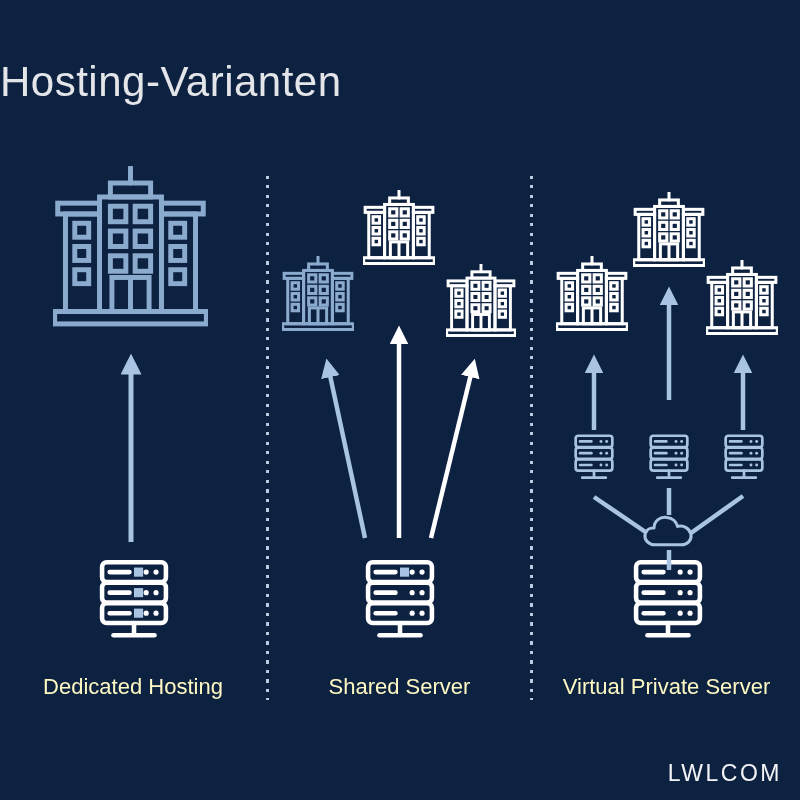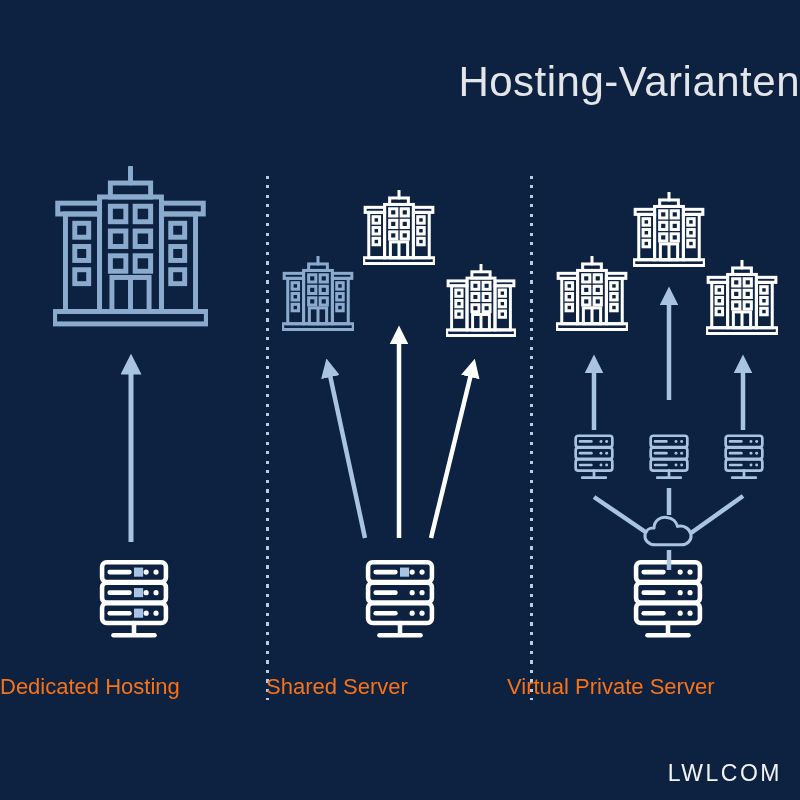--- a/index.html
+++ b/index.html
@@ -3,30 +3,30 @@
 <meta charset="utf-8">
 <style>
   html,body{margin:0;padding:0;}
   body{
     width:800px;height:800px;position:relative;overflow:hidden;
     background:#0d2141;
     font-family:"Liberation Sans", sans-serif;
   }
   .abs{position:absolute;}
   .title{
-    left:0;top:58px;width:800px;text-align:right;
+    left:0;top:58px;width:800px;text-align:left;
     font-size:42px;font-weight:400;color:#e3e5e9;letter-spacing:0.5px;
   }
   .divider{
     width:3px;top:176px;height:524px;
     background-image:repeating-linear-gradient(to bottom,#b8cde2 0px,#b8cde2 3px,transparent 3px,transparent 9.5px);
   }
   .col-label{
-    top:674px;text-align:left;
-    font-size:22px;color:#f97316;font-weight:400;
+    top:674px;text-align:center;
+    font-size:22px;color:#fef9c3;font-weight:400;
   }
   .brand{
     right:18px;top:760px;
     font-size:23px;color:#f2f4f6;letter-spacing:2.5px;font-weight:400;
   }
   svg.icon{position:absolute;overflow:visible;}
   .overlay{left:0;top:0;width:800px;height:800px;pointer-events:none;}
 </style>
 </head>
 <body>
@@ -151,21 +151,21 @@
   <use href="#sym-server0" width="100%" height="100%" stroke-width="6.2"></use>
 </svg>
 
 <svg class="icon" style="left:640px;top:513px" width="56" height="38" viewBox="0 0 100 68" color="#a8c4e2">
   <use href="#sym-cloud" width="100%" height="100%" stroke-width="5.4"></use>
 </svg>
 
 <svg class="icon" style="left:630px;top:559px" width="76" height="84" viewBox="0 0 100 110" color="#ffffff">
   <use href="#sym-server0" width="100%" height="100%" stroke-width="6"></use>
 </svg>
-<div class="abs col-label" style="left:507px;width:267px">Virtual Private Server</div>
+<div class="abs col-label" style="left:533px;width:267px">Virtual Private Server</div>
 
 <svg class="abs overlay" width="800" height="800" viewBox="0 0 800 800">
 
   <line x1="131" y1="542" x2="131" y2="362" stroke="#a8c4e2" stroke-width="5" marker-end="url(#ah-b)"></line>
 
   <line x1="365" y1="538" x2="328" y2="366" stroke="#a8c4e2" stroke-width="4.5" marker-end="url(#ah-b)"></line>
   <line x1="399" y1="538" x2="399" y2="333" stroke="#ffffff" stroke-width="4.5" marker-end="url(#ah-w)"></line>
   <line x1="431" y1="538" x2="473" y2="366" stroke="#ffffff" stroke-width="4.5" marker-end="url(#ah-w)"></line>
 
   <line x1="594" y1="430" x2="594" y2="362" stroke="#a8c4e2" stroke-width="4.5" marker-end="url(#ah-b)"></line>

